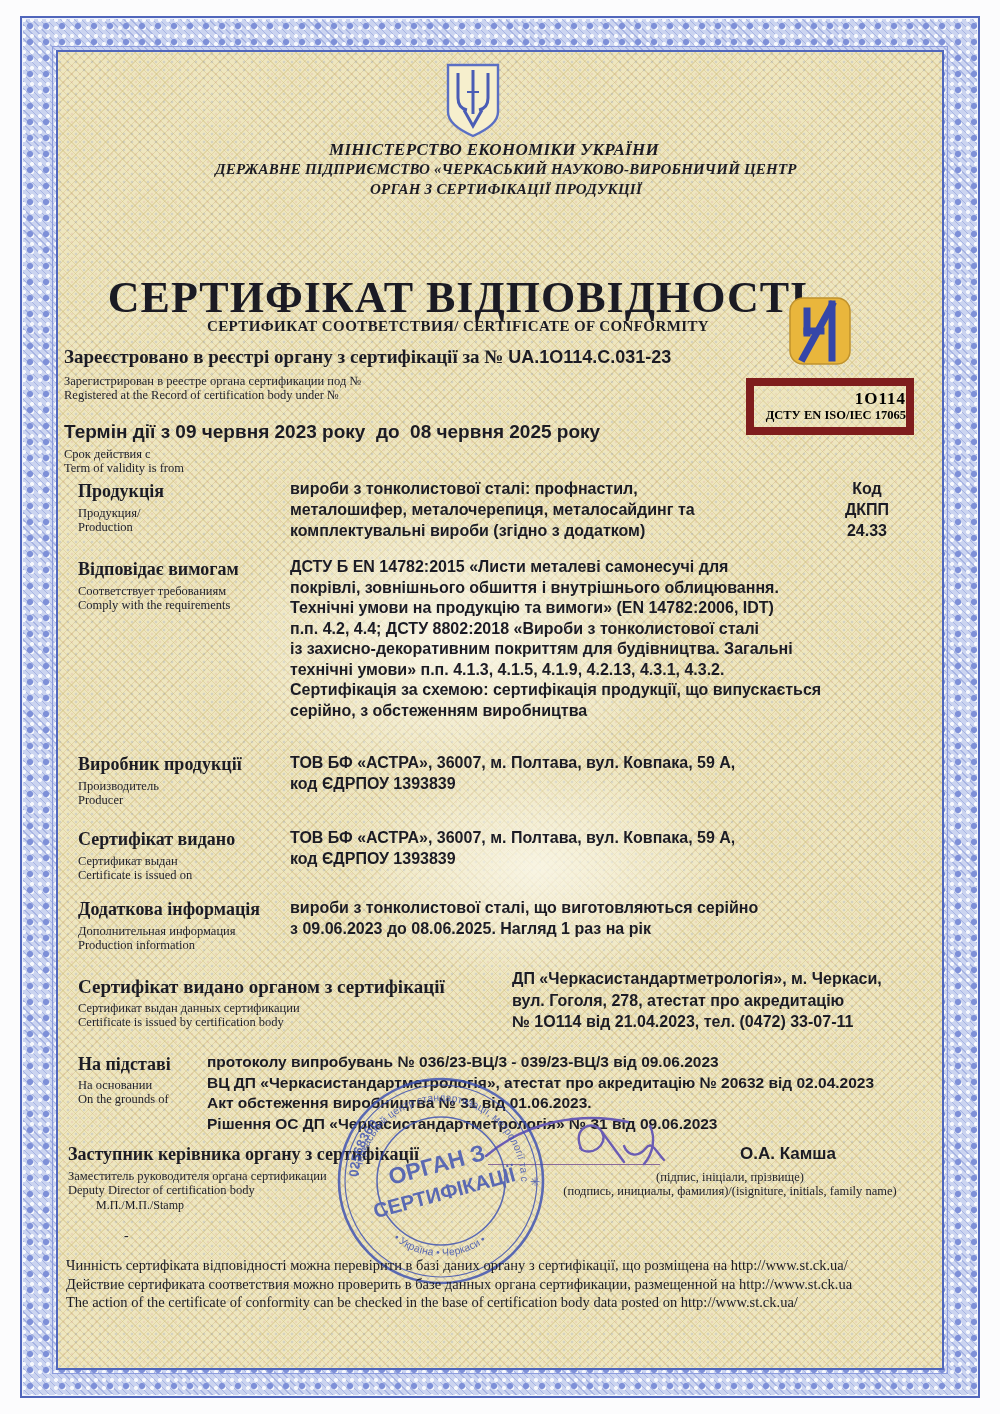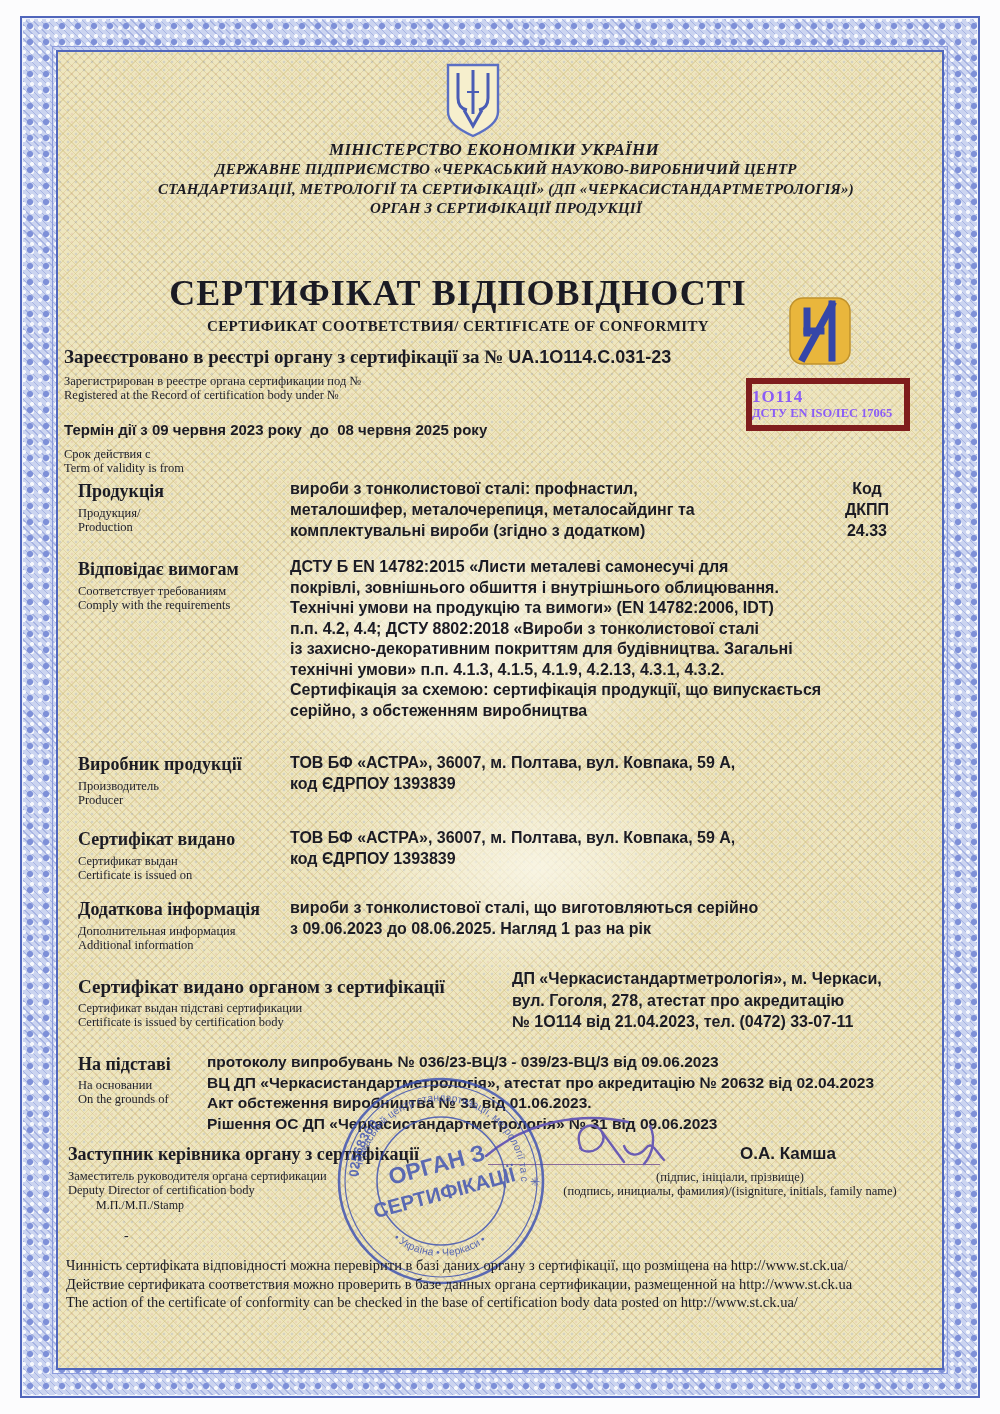--- a/index.html
+++ b/index.html
@@ -31,35 +31,35 @@
       radial-gradient(ellipse 280px 170px at 54% 62%, rgba(250,247,233,.85), rgba(250,247,233,0) 70%),
       radial-gradient(circle at 2px 2px, rgba(110,130,205,.20) 1px, transparent 1.7px),
       radial-gradient(circle at 6px 6px, rgba(205,130,150,.16) 1px, transparent 1.7px),
       repeating-linear-gradient(45deg, rgba(205,185,120,.38) 0 1px, transparent 1px 6px),
       repeating-linear-gradient(-45deg, rgba(205,185,120,.38) 0 1px, transparent 1px 6px);
     background-size:auto,auto,8px 8px,8px 8px,auto,auto;
   }
   
   .hline1{font-size:17px;font-weight:bold;letter-spacing:.3px;}
   .hline{font-size:15px;font-weight:bold;line-height:19.5px;letter-spacing:.2px;padding-left:24px;}
-  .title{font-size:36px;font-weight:bold;letter-spacing:1px;}
+  .title{font-size:44px;font-weight:bold;letter-spacing:1px;}
   .subtitle{font-size:15px;font-weight:bold;letter-spacing:.4px;}
   .regbold{font-size:19px;font-weight:bold;white-space:nowrap;}
   .regnum{font-family:"Liberation Sans",sans-serif;font-size:18px;}
   .fsub{font-size:12.5px;line-height:14px;color:#23232d;}
   .flabel{font-size:18px;font-weight:bold;white-space:nowrap;}
   .flabel-lg{font-size:19px;font-weight:bold;white-space:nowrap;}
   .val{font-family:"Liberation Sans",sans-serif;font-weight:bold;font-size:16px;
        line-height:21px;white-space:pre-line;}
   .val-tight{line-height:20.5px;}
   .val-sm{font-size:15.5px;line-height:20.5px;white-space:pre;}
   .sansbold{font-family:"Liberation Sans",sans-serif;font-weight:bold;}
-  .termline{font-family:"Liberation Sans",sans-serif;font-weight:bold;font-size:15px;white-space:pre;}
+  .termline{font-family:"Liberation Sans",sans-serif;font-weight:bold;font-size:19px;white-space:pre;}
   .center{text-align:center;}
-  .accr-box{border:6px solid #7f1d1d;text-align:left;color:#8b5cf6;
+  .accr-box{border:8px solid #7f1d1d;text-align:right;color:#000000;
             background:rgba(238,230,191,.25);}
   .accr-num{font-size:17px;font-weight:bold;line-height:19px;letter-spacing:1px;}
   .accr-std{font-size:12.5px;font-weight:bold;line-height:14px;}
   .sigline{border-top:1.5px solid #8a6a9a;}
   .caption{font-size:12.5px;line-height:14px;color:#23232d;text-align:center;}
   .footline{font-size:14.5px;line-height:18px;white-space:nowrap;}
   .footline .lnk{}
   .stampwrap{opacity:.82;}
 </style>
 </head>
@@ -77,21 +77,20 @@
       <path d="M44 11 V36 Q44 46 35 48"></path>
       <path d="M29 8 V52"></path>
       <path d="M20 48 L29 64 L38 48"></path>
       <path d="M23 30 H35" stroke-width="2"></path>
     </g>
   </svg>
 
   <div class="abs center" style="left:56px;right:68px;top:140px;font-style:italic;">
     <div class="hline1">МІНІСТЕРСТВО ЕКОНОМІКИ УКРАЇНИ</div>
     <div class="hline">ДЕРЖАВНЕ ПІДПРИЄМСТВО «ЧЕРКАСЬКИЙ НАУКОВО-ВИРОБНИЧИЙ ЦЕНТР</div>
-    <div class="hline">СТАНДАРТИЗАЦІЇ, МЕТРОЛОГІЇ ТА СЕРТИФІКАЦІЇ» (ДП «ЧЕРКАСИСТАНДАРТМЕТРОЛОГІЯ»)</div>
     <div class="hline">ОРГАН З СЕРТИФІКАЦІЇ ПРОДУКЦІЇ</div>
   </div>
 
   <div class="abs center title" style="left:56px;right:140px;top:272px;">СЕРТИФІКАТ ВІДПОВІДНОСТІ</div>
   <div class="abs center subtitle" style="left:56px;right:140px;top:318px;">СЕРТИФИКАТ СООТВЕТСТВИЯ/ CERTIFICATE OF CONFORMITY</div>
 
   <svg class="abs" style="left:787px;top:295px;" width="66" height="72" viewBox="0 0 66 72">
     <rect x="3" y="3" width="60" height="66" rx="13" fill="#e9b63c" stroke="#c0922c" stroke-width="1.5"></rect>
     <g stroke="#3546a8" stroke-width="7" fill="none" stroke-linecap="square">
       <line x1="45" y1="9" x2="45" y2="63"></line>
@@ -143,26 +142,26 @@
 код ЄДРПОУ 1393839</div>
 
   <div class="abs flabel" style="left:78px;top:829px;">Сертифікат видано</div>
   <div class="abs fsub" style="left:78px;top:854px;">Сертификат выдан</div>
   <div class="abs fsub" style="left:78px;top:868px;">Certificate is issued on</div>
   <div class="abs val" style="left:290px;top:827px;width:580px;">ТОВ БФ «АСТРА», 36007, м. Полтава, вул. Ковпака, 59 А,
 код ЄДРПОУ 1393839</div>
 
   <div class="abs flabel" style="left:78px;top:899px;">Додаткова інформація</div>
   <div class="abs fsub" style="left:78px;top:924px;">Дополнительная информация</div>
-  <div class="abs fsub" style="left:78px;top:938px;">Additional information</div>
+  <div class="abs fsub" style="left:78px;top:938px;">Production information</div>
   <div class="abs val" style="left:290px;top:897px;width:600px;">вироби з тонколистової сталі, що виготовляються серійно
 з 09.06.2023 до 08.06.2025. Нагляд 1 раз на рік</div>
 
   <div class="abs flabel-lg" style="left:78px;top:976px;">Сертифікат видано органом з сертифікації</div>
-  <div class="abs fsub" style="left:78px;top:1001px;">Сертификат выдан підставі сертификации</div>
+  <div class="abs fsub" style="left:78px;top:1001px;">Сертификат выдан данных сертификации</div>
   <div class="abs fsub" style="left:78px;top:1015px;">Certificate is issued by certification body</div>
   <div class="abs val" style="left:512px;top:968px;width:430px;line-height:21.5px;">ДП «Черкасистандартметрологія», м. Черкаси,
 вул. Гоголя, 278, атестат про акредитацію
 № 1О114 від 21.04.2023, тел. (0472) 33-07-11</div>
 
   <div class="abs flabel" style="left:78px;top:1054px;">На підставі</div>
   <div class="abs fsub" style="left:78px;top:1078px;">На основании</div>
   <div class="abs fsub" style="left:78px;top:1092px;">On the grounds of</div>
   <div class="abs val val-sm sansbold" style="left:207px;top:1052px;">протоколу випробувань № 036/23-ВЦ/3 - 039/23-ВЦ/3 від 09.06.2023
 ВЦ ДП «Черкасистандартметрологія», атестат про акредитацію № 20632 від 02.04.2023

